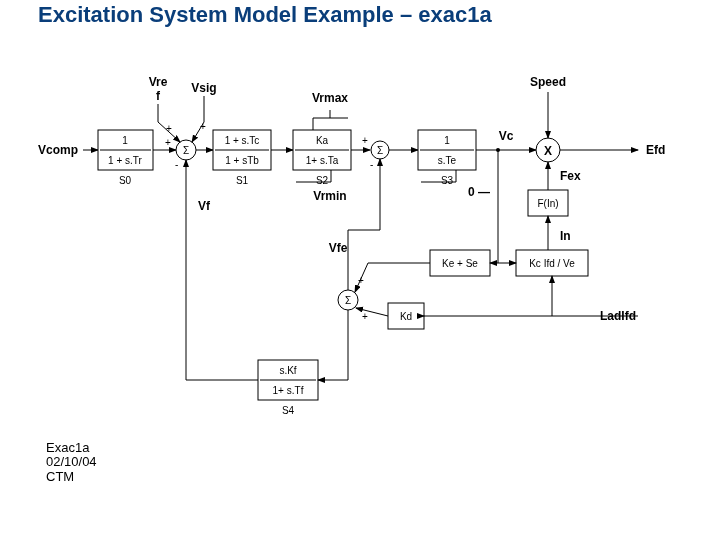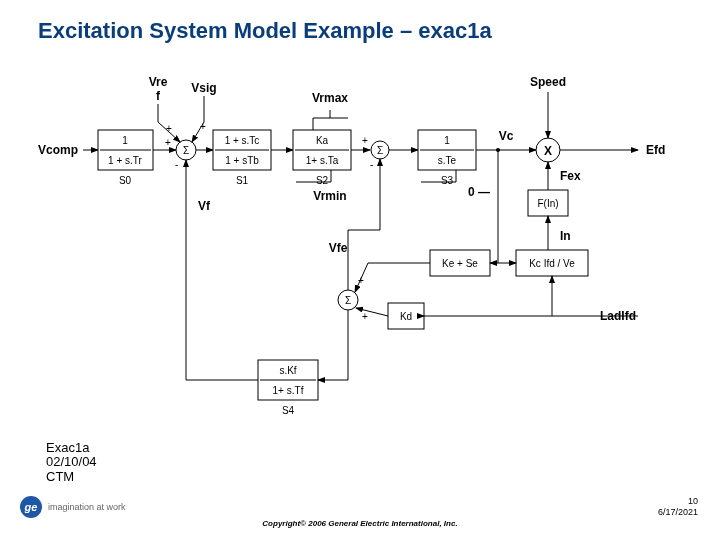--- a/index.html
+++ b/index.html
@@ -1,17 +1,17 @@
 <!DOCTYPE html>
 <html><head>
 <meta charset="utf-8">
 <style>
   html,body{margin:0;padding:0;width:720px;height:540px;font-family:Arial,Helvetica,sans-serif;background:#fff;color:#000;overflow:hidden}
   .slide{position:relative;width:720px;height:540px;background:#fff}
-  .title{position:absolute;left:38px;top:18px;font-size:22px;font-weight:bold;color:#0a3e7a}
+  .title{position:absolute;left:38px;top:2px;font-size:22px;font-weight:bold;color:#0a3e7a}
   .diagram{position:absolute;left:38px;top:60px;width:640px;height:400px}
   .diagram svg{width:100%;height:100%}
   .lbl{font-family:Arial,Helvetica,sans-serif;font-size:12px;font-weight:bold;fill:#000}
   .slbl{font-family:Arial,Helvetica,sans-serif;font-size:10px;fill:#000}
   .box{fill:#fff;stroke:#000;stroke-width:1}
   .line{stroke:#000;stroke-width:1;fill:none}
   .footer{position:absolute;left:0;right:0;bottom:6px;height:36px}
   .logo{position:absolute;left:20px;bottom:16px;display:flex;align-items:center;gap:6px}
   .logo-circle{width:22px;height:22px;border-radius:50%;background:#1d57a5;display:flex;align-items:center;justify-content:center;color:#fff;font-size:11px;font-weight:bold;font-style:italic}
   .logo-text{font-size:9px;color:#666}
@@ -171,25 +171,14 @@
 
 </svg>
 </div>
 
 <div class="notes">
   <div>Exac1a</div>
   <div>02/10/04</div>
   <div>CTM</div>
 </div>
 
-<div class="footer">
-  <div class="logo">
-    <div class="logo-circle">ge</div>
-    <div class="logo-text">imagination at work</div>
-  </div>
-  <div class="copyright">Copyright© 2006 General Electric International, Inc.</div>
-  <div class="pagenum">
-    <div>10</div>
-    <div>6/17/2021</div>
-  </div>
-</div>
 
 </div>
 
 </body></html>

